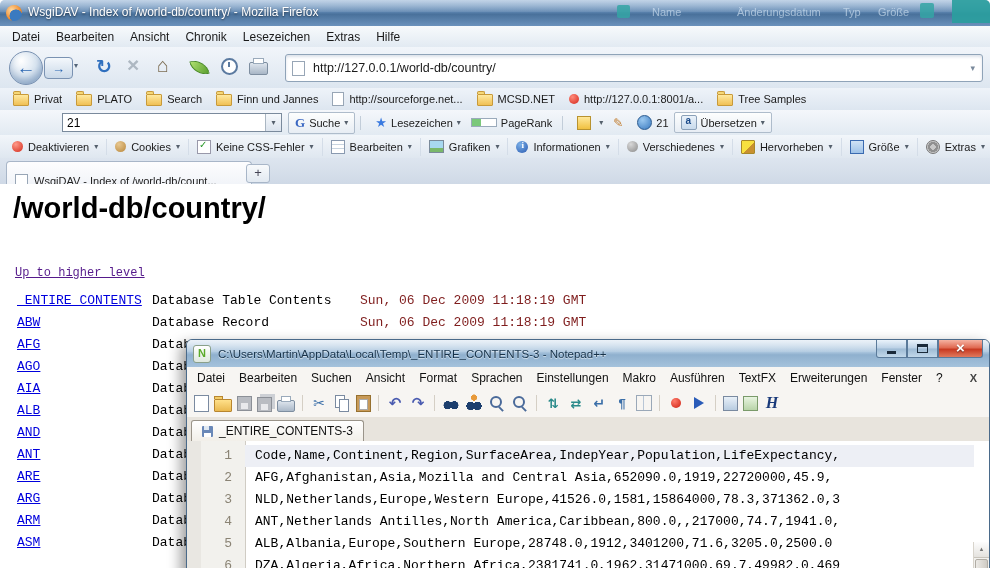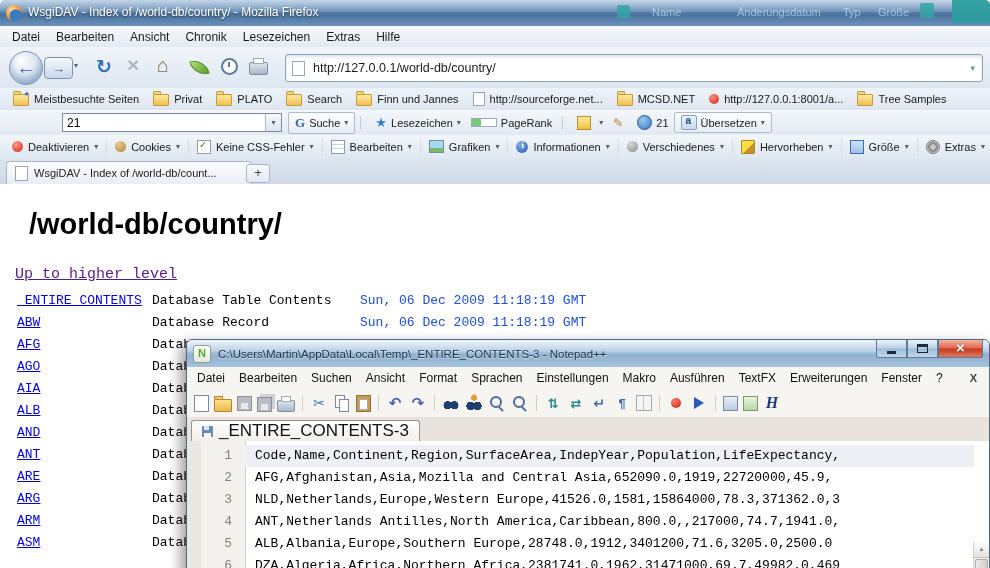--- a/index.html
+++ b/index.html
@@ -138,37 +138,37 @@
   .i-highlight{width:12px;height:12px;border:1px solid #a88828;border-radius:1px;
     background:linear-gradient(135deg,#f8e040 0 55%,#c89030 55%);}
   .i-resize{width:12px;height:12px;border:1px solid #3a6ab0;background:linear-gradient(#cfe2f5,#9ec2e8);}
   .i-gear{width:12px;height:12px;border-radius:50%;border:1px solid #777;
     background:radial-gradient(circle at 50% 50%,#c8c8c8 0 30%,#909090 31% 60%,#c8c8c8 61%);}
 
   .ff-tabbar{position:absolute;left:0;top:158px;right:0;height:26px;
     background:linear-gradient(#dde5ef,#cfd9e6);border-bottom:1px solid #b8c4d4;}
   .ff-tab{position:absolute;left:6px;top:3px;width:228px;height:22px;
     background:linear-gradient(#fdfdfe,#e9eef5);border:1px solid #a8b6c8;border-bottom:none;
-    border-radius:4px 4px 0 0;display:flex;align-items:center;gap:6px;padding:0 8px;
+    border-radius:4px 4px 0 0;display:flex;align-items:center;gap:6px;padding:8px 8px;
     font-size:11px;color:#222;white-space:nowrap;overflow:hidden;}
   .newtab{position:absolute;left:246px;top:6px;width:22px;height:17px;border:1px solid #a8b6c8;
     border-radius:3px;background:linear-gradient(#f8fafc,#e2e9f1);text-align:center;
     line-height:16px;font-size:13px;color:#445;}
 
   
   .ff-content{position:absolute;left:0;top:184px;right:0;bottom:0;background:#fff;}
-  .page-h1{position:absolute;left:13px;top:8px;margin:16px;font-size:29px;font-weight:bold;color:#000;
+  .page-h1{position:absolute;left:13px;top:8px;margin:0;font-size:29px;font-weight:bold;color:#000;
     font-family:"Liberation Sans","DejaVu Sans",sans-serif;}
   .mono{font-family:"Liberation Mono","DejaVu Sans Mono",monospace;}
-  .uplink{position:absolute;left:15px;top:82px;font-size:15px;color:#551a8b;text-decoration:underline;}
+  .uplink{position:absolute;left:15px;top:82px;font-size:12px;color:#551a8b;text-decoration:underline;}
   .listing{position:absolute;left:0;top:106px;right:0;font-size:13px;}
   .lrow{position:relative;height:22px;line-height:22px;}
   .lname{position:absolute;left:17px;color:#0000dd;text-decoration:underline;white-space:pre;}
   .ltype{position:absolute;left:152px;color:#000;white-space:pre;}
-  .ldate{position:absolute;left:360px;color:#1d4ed8;white-space:pre;text-align:center;}
+  .ldate{position:absolute;left:360px;color:#7f1d1d;white-space:pre;text-align:center;}
 
   
   .npp{position:absolute;left:186px;top:339px;width:802px;height:260px;background:#f6f4f0;
     border:1px solid #4a6a8a;border-radius:6px 6px 0 0;box-shadow:-5px 5px 14px rgba(0,0,0,.4);overflow:hidden;}
   .npp-titlebar{position:absolute;left:0;top:0;right:0;height:27px;
     background:linear-gradient(#d3e2f0 0%,#a9c4dd 45%,#8fb0ce 55%,#a5c2dc 100%);
     border-bottom:1px solid #7e9cba;border-radius:5px 5px 0 0;display:flex;align-items:center;}
   .npp-titlebar::before{content:"";position:absolute;left:0;top:0;right:0;height:12px;
     background:linear-gradient(rgba(255,255,255,.55),rgba(255,255,255,.1));border-radius:5px 5px 0 0;}
   .npp-ic{position:relative;width:16px;height:16px;margin-left:6px;border-radius:3px;flex:none;
@@ -237,21 +237,21 @@
     border-top:6px solid transparent;border-bottom:6px solid transparent;}
   .i-doc-switch{width:13px;height:13px;border:1px solid #7a8aa0;background:linear-gradient(#e8f0f8,#b8cce0);}
   .i-func-list{width:13px;height:13px;border:1px solid #7a9a6a;background:linear-gradient(#e8f4e0,#b8d4a8);}
   .i-hex-h::after{content:"H";font-family:"Liberation Serif","DejaVu Serif",serif;font-style:italic;
     font-weight:bold;font-size:16px;color:#1a3a7a;}
 
   .npp-tabbar{position:absolute;left:0;top:77px;right:0;height:24px;background:#e8e4dd;
     border-bottom:1px solid #b8b2a6;}
   .npp-tab{position:absolute;left:4px;top:3px;height:20px;background:linear-gradient(#ffffff,#f2efe9);
     border:1px solid #9a948a;border-bottom:1px solid #f6f4f0;border-radius:3px 3px 0 0;
-    display:flex;align-items:center;gap:6px;padding:0 10px;font-size:17px;color:#111;}
+    display:flex;align-items:center;gap:6px;padding:0 10px;font-size:12px;color:#111;}
   .tabdisk{width:11px;height:11px;background:#6a88b8;border-radius:1px;position:relative;flex:none;}
   .tabdisk::before{content:"";position:absolute;left:2px;top:0;width:5px;height:4px;background:#dfe8f2;}
   .tabdisk::after{content:"";position:absolute;left:2px;bottom:0;width:7px;height:4px;background:#fff;}
 
   .npp-editor{position:absolute;left:0;top:101px;right:0;bottom:0;background:#fff;}
   .ed-gutter{position:absolute;left:0;top:0;bottom:0;width:58px;background:#f2f1ed;border-right:1px solid #d0ccc4;}
   .ed-gutter::before{content:"";position:absolute;left:0;top:0;bottom:0;width:14px;background:#e9e7e2;}
   .ed-rows{position:absolute;left:0;top:0;right:15px;bottom:0;padding-top:4px;
     font-family:"Liberation Mono","DejaVu Sans Mono",monospace;font-size:13px;}
   .ed-row{display:flex;height:22px;line-height:22px;}
@@ -305,24 +305,20 @@
     <div class="nav-clock"></div>
     <div class="nav-print"></div>
     <div class="urlbar">
       <span class="favicon"></span>
       <input class="url-input" type="text" value="http://127.0.0.1/world-db/country/" style="">
       <span class="url-drop"></span>
     </div>
   </div>
 
   <div class="ff-bookmarks">
-    <span class="bm">
-        <span class="bmi i-star-folder"></span>
-        <span class="bml">Meistbesuchte Seiten</span>
-      </span>
       <span class="bm">
         <span class="bmi i-folder"></span>
         <span class="bml">Privat</span>
       </span>
       <span class="bm">
         <span class="bmi i-folder"></span>
         <span class="bml">PLATO</span>
       </span>
       <span class="bm">
         <span class="bmi i-folder"></span>

